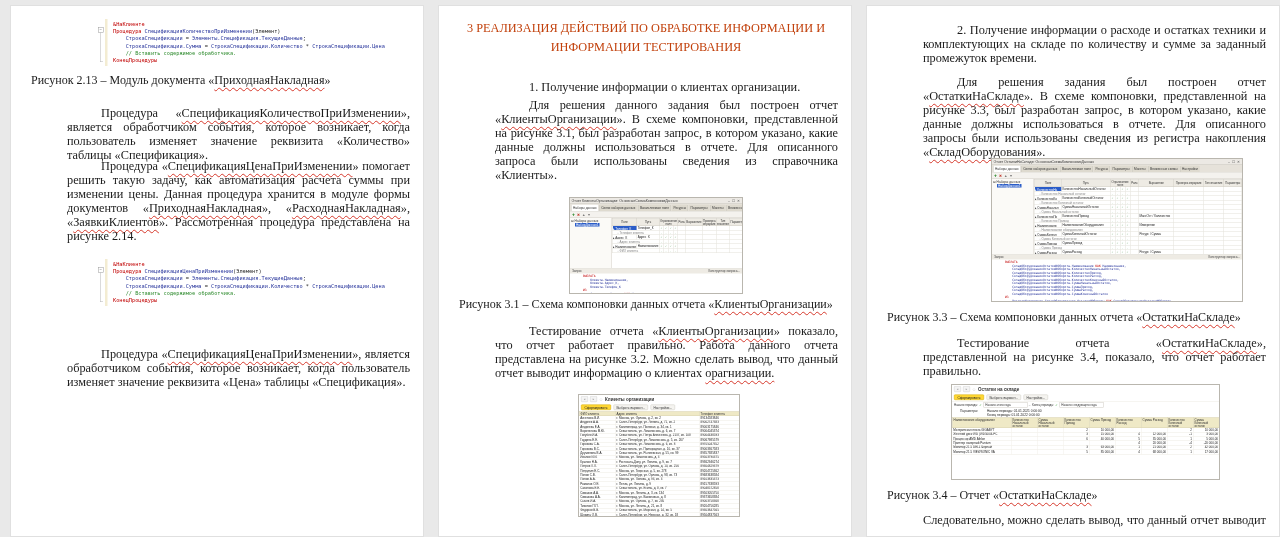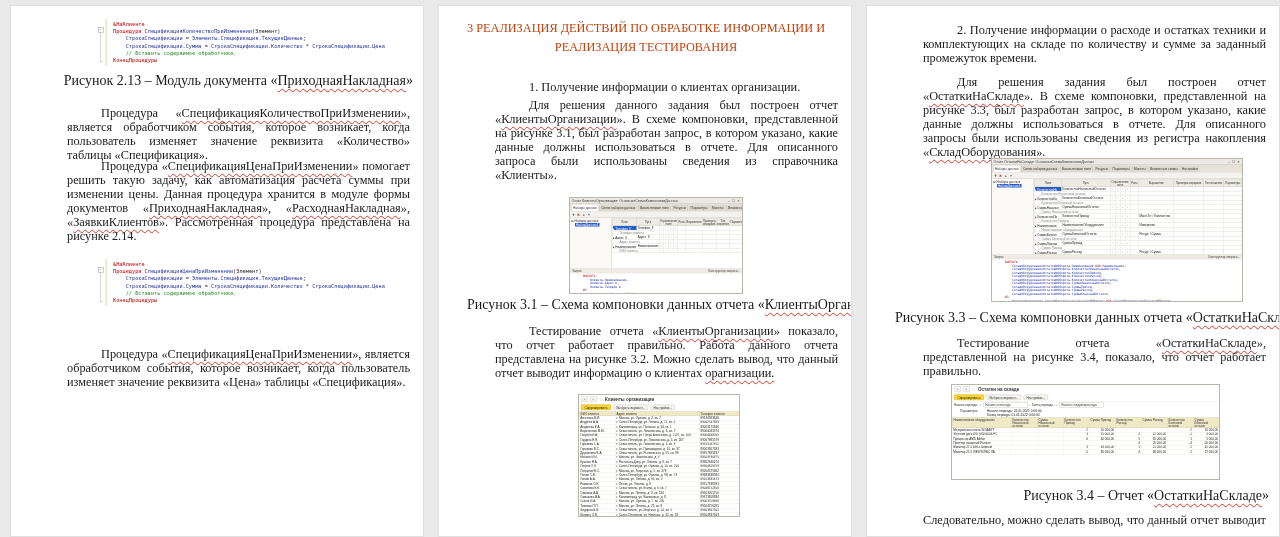--- a/index.html
+++ b/index.html
@@ -7,21 +7,21 @@
        font-family:"Liberation Serif",serif;}
   .canvas{position:relative;width:1280px;height:537px;}
   .page{position:absolute;top:5px;width:414px;height:532px;background:#fff;
         border:1px solid #e0e0e0;box-sizing:border-box;overflow:hidden;}
   #pg19{left:10px}#pg20{left:438px}#pg21{left:866px}
 
   .blk{position:absolute;left:56px;width:343px;color:#1b1b1b;font-size:12.3px;
        line-height:14px;text-align:justify;}
   .ind{text-indent:34px;}
   .jlast{text-align-last:justify;}
-  .cap{position:absolute;left:28px;width:374px;text-align:right;font-size:14px;
+  .cap{position:absolute;left:20px;width:374px;text-align:left;font-size:12px;
        color:#1b1b1b;white-space:nowrap;}
   .hline{position:absolute;left:20px;width:374px;text-align:center;font-size:12.3px;
        line-height:19px;color:#c2410c;white-space:nowrap;}
   .pagenum{position:absolute;left:0;width:100%;text-align:left;font-size:11px;color:#555;margin-top:47px;}
   .sq{text-decoration-line:underline;text-decoration-style:wavy;
       text-decoration-color:#d6392c;text-decoration-thickness:0.8px;text-underline-offset:2.5px;}
 
   
   .codeouter{position:absolute;overflow:hidden;}
   .codeinner{transform:scale(0.5);transform-origin:0 0;width:664px;position:relative;
@@ -121,21 +121,21 @@
         <div class="cbracket"></div>
         <div class="ctext"><div class="cl"><span class="c-k">&amp;НаКлиенте</span></div><div class="cl"><span class="c-k">Процедура </span><span class="c-i">СпецификацияЦенаПриИзменении</span><span class="c-p">(Элемент)</span></div><div class="cl"><span class="c-i">    СтрокаСпецификации </span><span class="c-p">= </span><span class="c-i">Элементы.Спецификация.ТекущиеДанные</span><span class="c-p">;</span></div><div class="cl"><span class="c-i">    СтрокаСпецификации.Сумма </span><span class="c-p">= </span><span class="c-i">СтрокаСпецификации.Количество </span><span class="c-p">* </span><span class="c-i">СтрокаСпецификации.Цена</span></div><div class="cl"><span class="c-c">    // Вставить содержимое обработчика.</span></div><div class="cl"><span class="c-k">КонецПроцедуры</span></div></div>
       </div>
     </div>
     <div class="blk ind" style="top:341px"><span>Процедура «</span><span class="sq">СпецификацияЦенаПриИзменении</span><span>», является обработчиком события, которое возникает, когда пользователь изменяет значение реквизита «Цена» таблицы «Спецификация».</span></div>
     <div class="pagenum" style="top:516px">19</div>
   </div>
 
   <div class="page" id="pg20">
     <div class="hline" style="top:13px">3 РЕАЛИЗАЦИЯ ДЕЙСТВИЙ ПО ОБРАБОТКЕ ИНФОРМАЦИИ И</div>
-    <div class="hline" style="top:32px">РЕАЛИЗАЦИЯ ТЕСТИРОВАНИЯ</div>
+    <div class="hline" style="top:32px">ИНФОРМАЦИИ ТЕСТИРОВАНИЯ</div>
     <div class="blk ind" style="top:74px;text-align:left">1. Получение информации о клиентах организации.</div>
     <div class="blk ind" style="top:92px"><span>Для решения данного задания был построен отчет «</span><span class="sq">КлиентыОрганизации</span><span>». В схеме компоновки, представленной на рисунке 3.1, был разработан запрос, в котором указано, какие данные должны использоваться в отчете. Для описанного запроса были использованы сведения из справочника «Клиенты».</span></div>
 
     <div class="fig" style="left:130px;top:191px;width:172px;height:95px">
       <div class="figinner" style="width:344px;height:190px">
         <div class="mtitle">
           <span class="t">Отчет КлиентыОрганизации: ОсновнаяСхемаКомпоновкиДанных</span>
           <span class="wbtns">– ☐ ✕</span>
         </div>
         <div class="mtabs">

